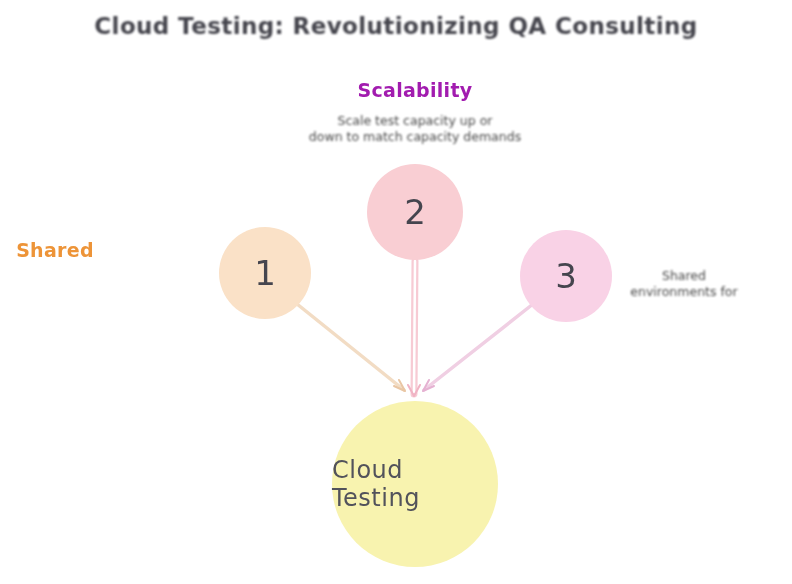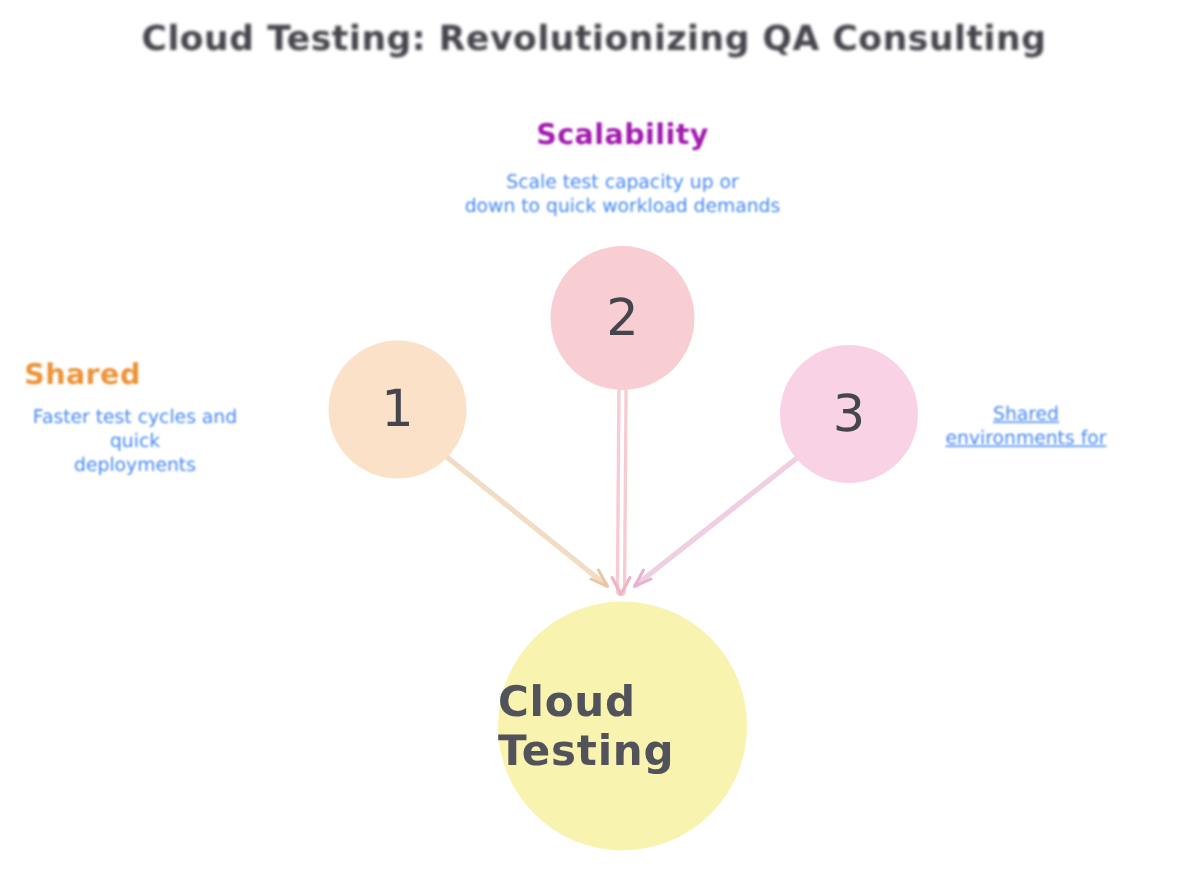--- a/index.html
+++ b/index.html
@@ -21,67 +21,63 @@
     display:flex;align-items:center;justify-content:center;
     color:#45454e;font-size:34px;
   }
   .circle-1{left:219px;top:227px;width:92px;height:92px;}
   .circle-2{left:367px;top:164px;width:96px;height:96px;}
   .circle-3{left:520px;top:230px;width:92px;height:92px;}
   .center-circle{
     position:absolute;left:332px;top:401px;width:166px;height:166px;border-radius:50%;
     display:flex;align-items:center;justify-content:center;
   }
-  .center-label{font-size:28px;font-weight:700;letter-spacing:.5px;}
+  .center-label{font-size:24px;font-weight:400;letter-spacing:.5px;}
   
   .section-label{
     position:absolute;font-size:19px;font-weight:700;text-align:center;
     filter:blur(.6px);letter-spacing:.3px;
   }
   .label-agility{left:10px;top:239px;width:90px;}
   .label-scalability{left:295px;top:79px;width:240px;}
   .label-collaboration{left:625px;top:236px;width:160px;}
   .section-desc{
-    position:absolute;text-align:center;color:#3b82f6;font-size:12.5px;line-height:16px;
+    position:absolute;text-align:center;color:#404040;font-size:12.5px;line-height:16px;
     filter:blur(.8px);opacity:.95;
   }
   .desc-agility{left:6px;top:270px;width:168px;}
   .desc-scalability{left:292px;top:113px;width:246px;}
-  .desc-collaboration{left:618px;top:268px;width:132px;text-decoration:underline;}
+  .desc-collaboration{left:618px;top:268px;width:132px;}
 </style>
 </head>
 <body>
 
 <div id="canvas">
 
   <div class="diagram-title">Cloud Testing: Revolutionizing QA Consulting</div>
 
   <svg id="connectors" width="792" height="584" viewBox="0 0 792 584">
     <path id="line-left" d="M297 304 L404 390" fill="none" stroke-width="3.5" stroke-linecap="round" stroke="#f2dcc4"></path>
     <path id="arrow-left" d="M394 386 L405 391 L399 380" fill="none" stroke-width="2" stroke-linecap="round" stroke-linejoin="round" stroke="#e9c6a4"></path>
     <path id="line-mid" d="M415 261 L414 394" fill="none" stroke-width="7" stroke-linecap="round" stroke="#f7cbd4"></path>
     <path id="line-mid-core" d="M415 261 L414 392" fill="none" stroke-width="2.5" stroke-linecap="round" stroke="#ffffff"></path>
     <path id="arrow-mid" d="M408 385 L414 396 L420 385" fill="none" stroke-width="2" stroke-linecap="round" stroke-linejoin="round" stroke="#f0b3c4"></path>
     <path id="line-right" d="M533 304 L424 390" fill="none" stroke-width="3.5" stroke-linecap="round" stroke="#f0cfe3"></path>
     <path id="arrow-right" d="M434 386 L423 391 L429 380" fill="none" stroke-width="2" stroke-linecap="round" stroke-linejoin="round" stroke="#e5b2d2"></path>
   </svg>
 
   <div class="section-label label-agility" style="color: rgb(237, 148, 56);">Shared</div>
-  <div class="section-desc desc-agility">
-    <div>Faster test cycles and quick</div>
-    <div>deployments</div>
-  </div>
   <div class="node-circle circle-1" style="background: rgb(250, 225, 199);">
     <span>1</span>
   </div>
 
   <div class="section-label label-scalability" style="color: #a21caf;">Scalability</div>
   <div class="section-desc desc-scalability">
     <div>Scale test capacity up or</div>
-    <div>down to quick workload demands</div>
+    <div>down to match capacity demands</div>
   </div>
   <div class="node-circle circle-2" style="background: rgb(249, 206, 211);">
     <span>2</span>
   </div>
 
   <div class="section-desc desc-collaboration">
     <div>Shared environments for</div>
   </div>
   <div class="node-circle circle-3" style="background: rgb(249, 210, 230);">
     <span>3</span>

